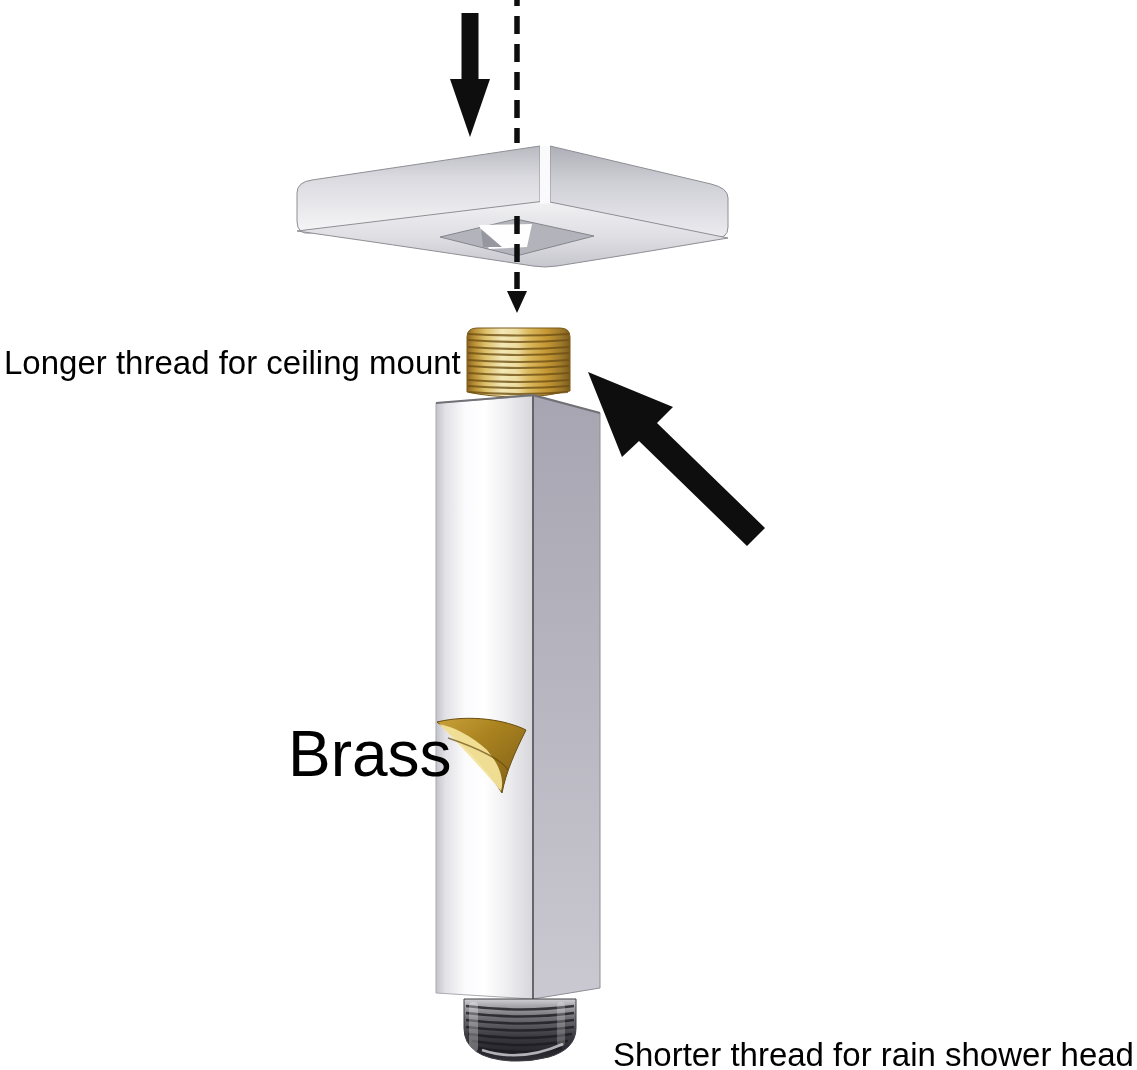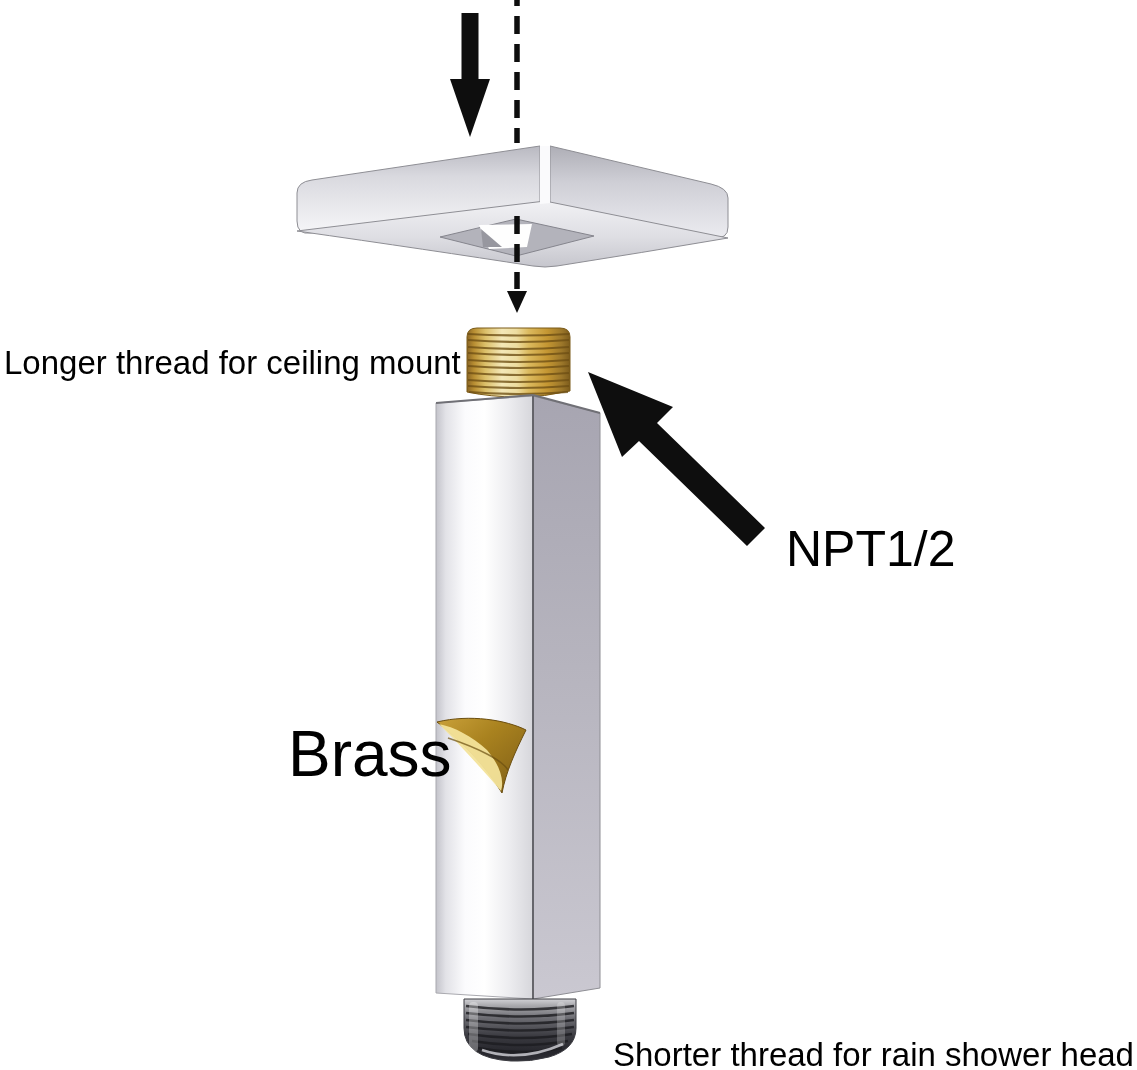--- a/index.html
+++ b/index.html
@@ -154,16 +154,15 @@
       <rect x="557" y="1002" width="8" height="44" rx="4" fill="#ffffff" opacity="0.22"></rect>
       <path d="M482,1050 Q520,1063 563,1044" stroke="#c9c9cf" stroke-width="2.5" fill="none" opacity="0.85"></path>
     </g>
 
     <g>
       <polygon points="588,372 673,407 657,423 765,528 747,546 639,441 622,457" fill="#0e0e0e"></polygon>
     </g>
   </svg>
 
   <div class="lbl lbl-longer">Longer thread for ceiling mount</div>
-  <div class="lbl lbl-npt">NPT1/2</div>
   <div class="lbl lbl-brass">Brass</div>
   <div class="lbl lbl-shorter">Shorter thread for rain shower head</div>
 </div>
 
 </body></html>

